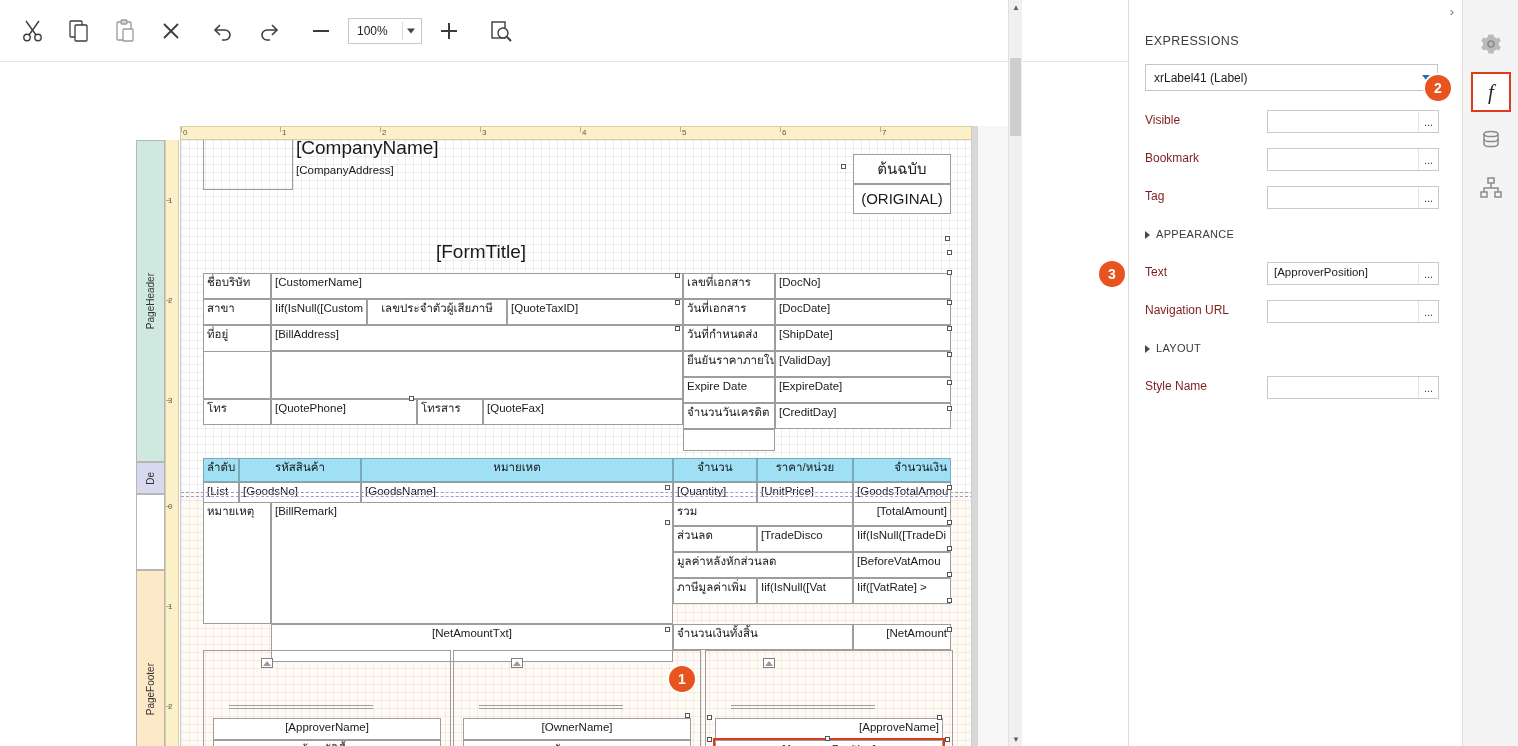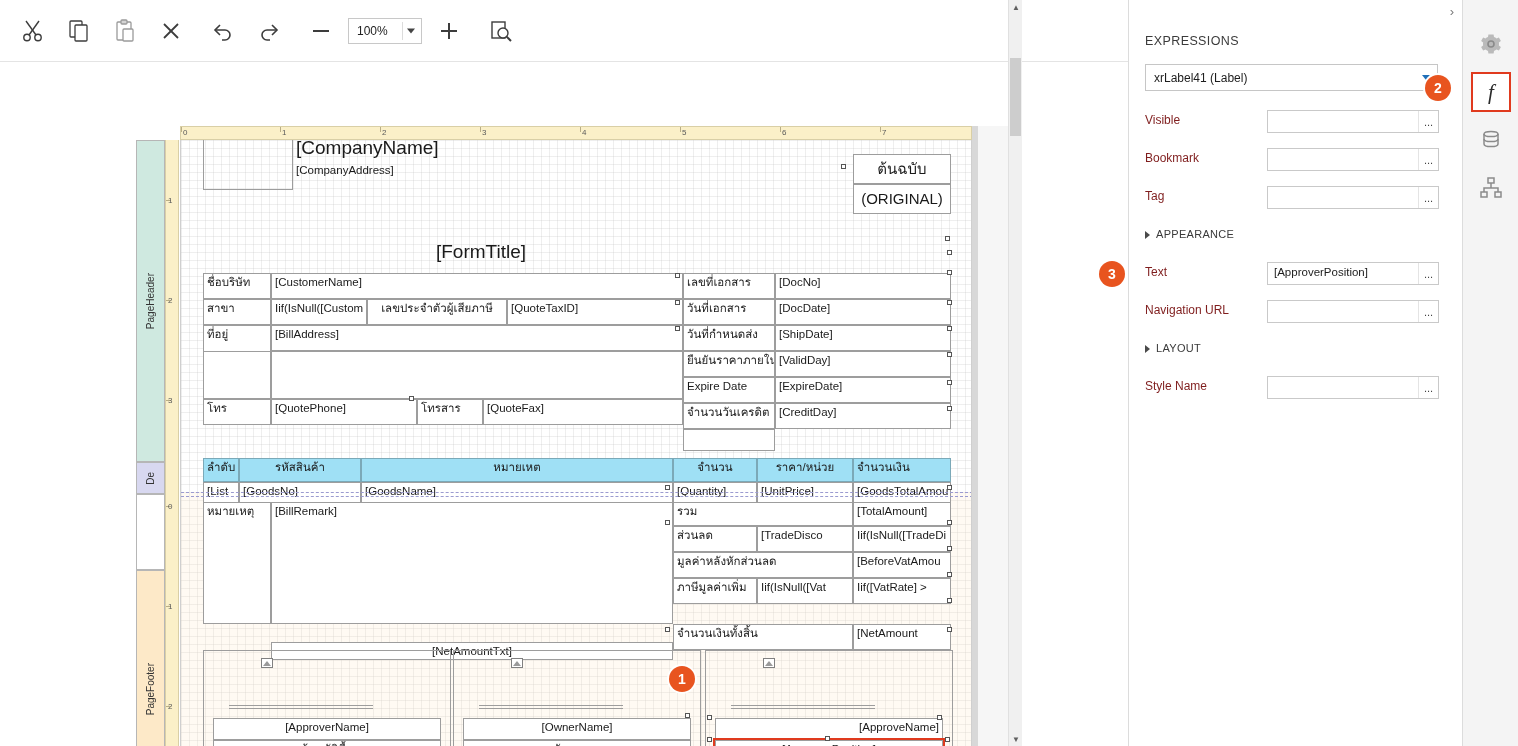--- a/index.html
+++ b/index.html
@@ -130,21 +130,21 @@
     background: #fff;
     font-size: 11.5px;
     color: #1a1a1a;
     padding: 1px 3px;
     white-space: nowrap;
     overflow: hidden;
     line-height: 1.35;
   }
   .nb { border: none; background: transparent; }
   .ctr { text-align: center; }
-  .rgt { text-align: left; }
+  .rgt { text-align: right; }
   .big { font-size: 15px; }
   .bigger { font-size: 19px; }
   .hdrrow { background: #9fe0f5; border-color: #7ba9b8; }
 
   .handle {
     position: absolute; width: 5px; height: 5px;
     background: #fff; border: 1px solid #555;
   }
   .pic-icon {
     position: absolute; width: 12px; height: 10px;
@@ -489,21 +489,21 @@
       <div class="cell rgt" style="left:672px; top:362px; width:98px; height:24px;">[TotalAmount]</div>
       <div class="cell" style="left:492px; top:386px; width:84px; height:26px;">ส่วนลด</div>
       <div class="cell" style="left:576px; top:386px; width:96px; height:26px;">[TradeDisco</div>
       <div class="cell" style="left:672px; top:386px; width:98px; height:26px;">Iif(IsNull([TradeDi</div>
       <div class="cell" style="left:492px; top:412px; width:180px; height:26px;">มูลค่าหลังหักส่วนลด</div>
       <div class="cell" style="left:672px; top:412px; width:98px; height:26px;">[BeforeVatAmou</div>
       <div class="cell" style="left:492px; top:438px; width:84px; height:26px;">ภาษีมูลค่าเพิ่ม</div>
       <div class="cell" style="left:576px; top:438px; width:96px; height:26px;">Iif(IsNull([Vat</div>
       <div class="cell" style="left:672px; top:438px; width:98px; height:26px;">Iif([VatRate] &gt;</div>
 
-      <div class="cell ctr" style="left:90px; top:484px; width:402px; height:18px;margin-top:18px;">[NetAmountTxt]</div>
+      <div class="cell ctr" style="left:90px; top:484px; width:402px; height:38px;">[NetAmountTxt]</div>
       <div class="cell" style="left:492px; top:484px; width:180px; height:26px;">จำนวนเงินทั้งสิ้น</div>
       <div class="cell rgt" style="left:672px; top:484px; width:98px; height:26px;">[NetAmount</div>
       <span class="handle" style="left:484px; top:380px;"></span>
       <span class="handle" style="left:484px; top:487px;"></span>
       <span class="handle" style="left:766px; top:380px;"></span>
       <span class="handle" style="left:766px; top:406px;"></span>
       <span class="handle" style="left:766px; top:432px;"></span>
       <span class="handle" style="left:766px; top:458px;"></span>
       <span class="handle" style="left:766px; top:487px;"></span>
 

